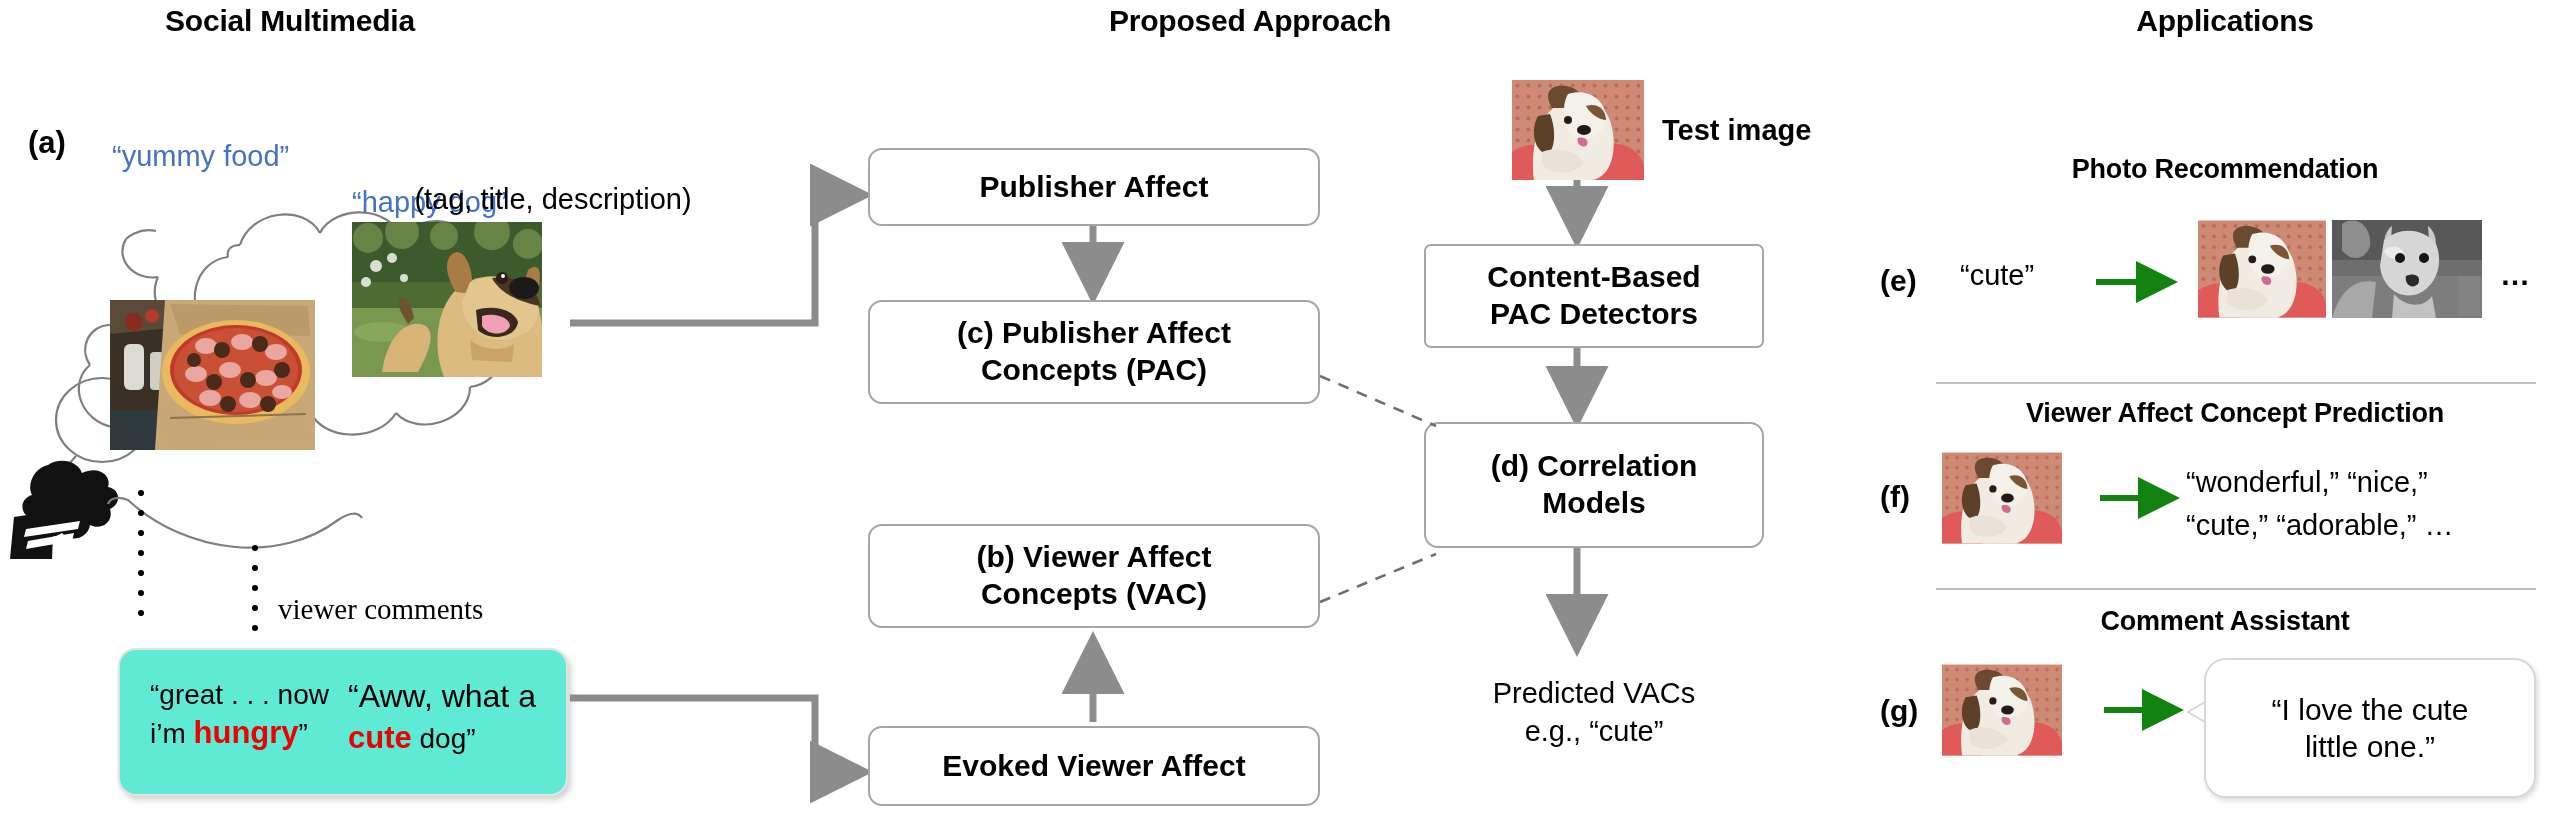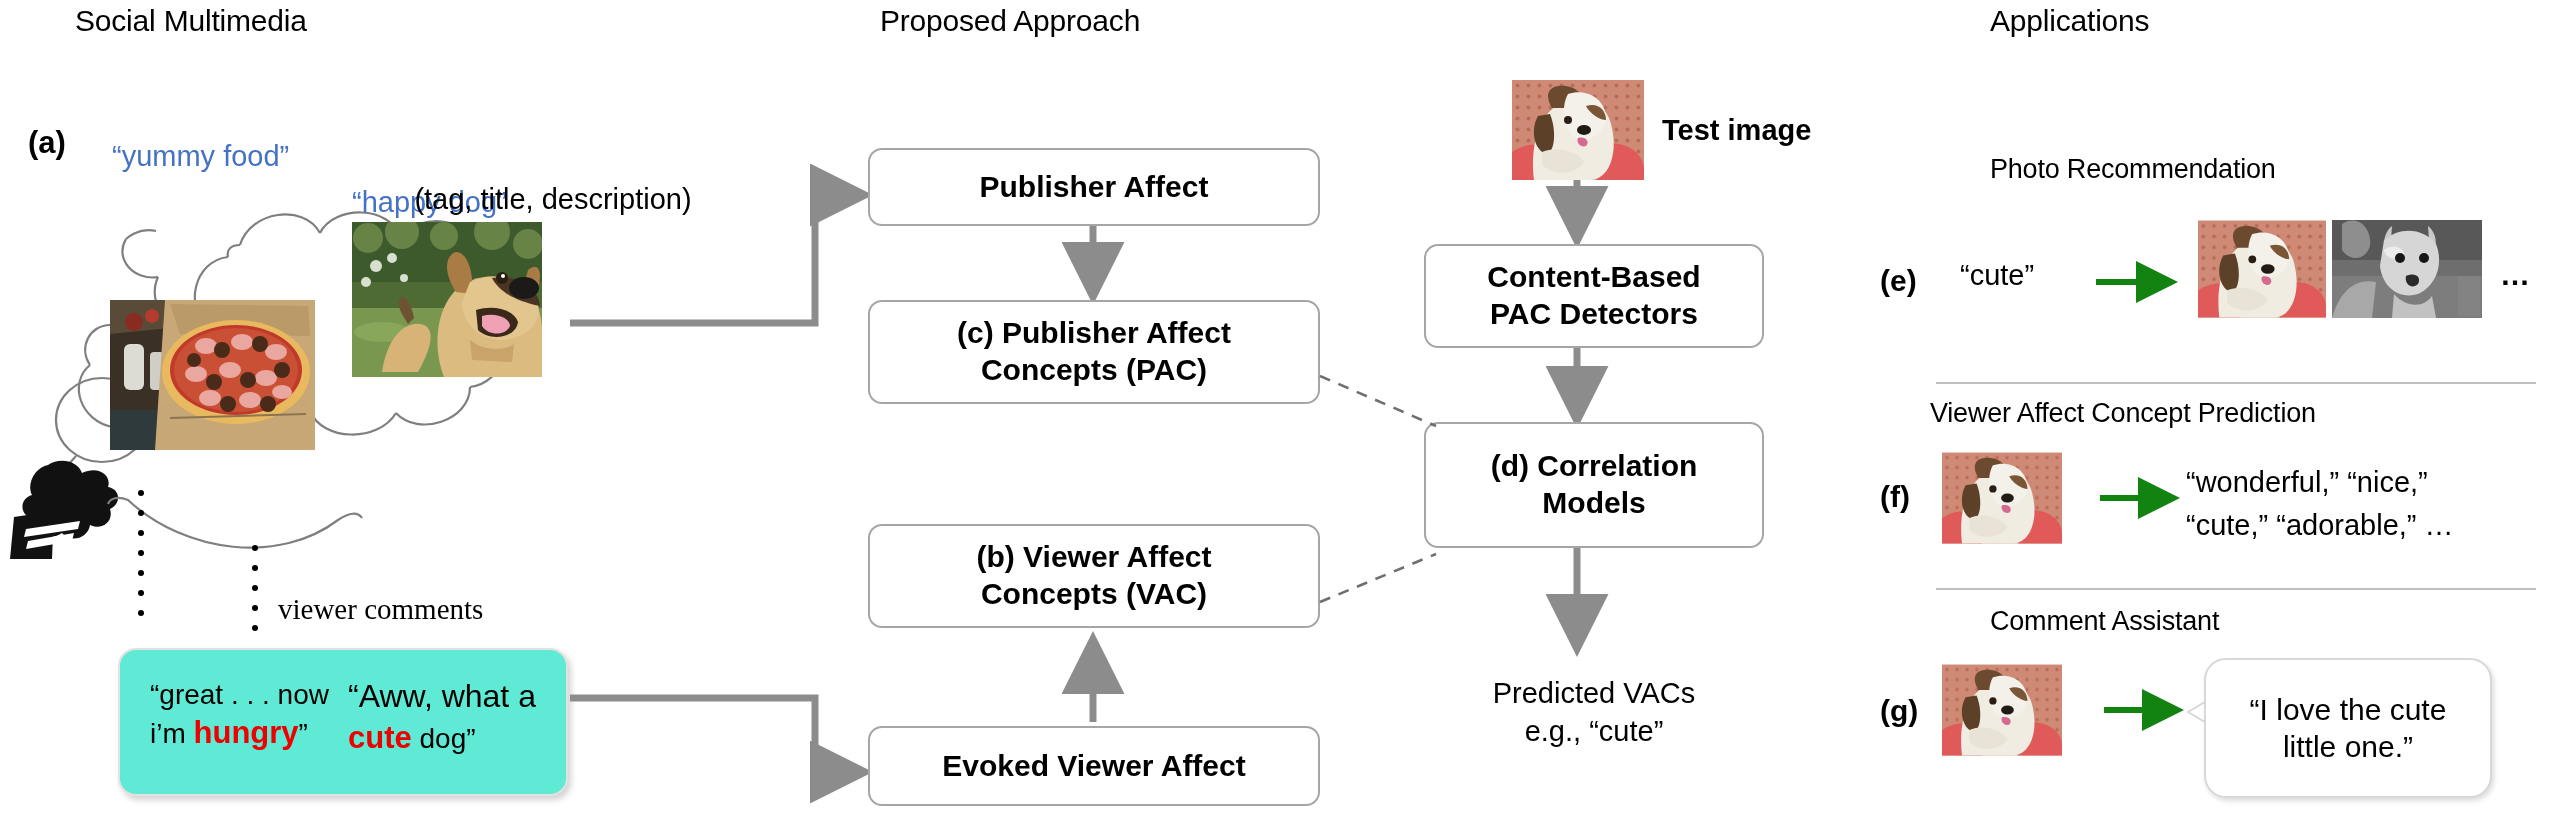--- a/index.html
+++ b/index.html
@@ -15,23 +15,23 @@
     position: relative;
     width: 2552px;
     height: 834px;
     background: #ffffff;
     overflow: hidden;
   }
   .abs { position: absolute; }
 
   
   .col-title {
-    font-weight: normal;
+    font-weight: bold;
     font-size: 30px;
-    text-align: left;
+    text-align: center;
     white-space: nowrap;
     letter-spacing: -0.2px;
   }
 
   
   .plain { font-size: 29px; line-height: 1.18; white-space: nowrap; }
   .plain-c { font-size: 29px; line-height: 1.2; text-align: center; }
   .bold-lbl { font-weight: bold; font-size: 29px; white-space: nowrap; }
   .tag-blue { color: #4472c4; font-size: 29px; font-weight: 500; white-space: nowrap; }
   .red { color: #ee0000; font-weight: bold; font-size: 31px; }
@@ -352,21 +352,21 @@
 
   <svg class="abs" style="left:1562px; top:180px;" width="30" height="62">
     <defs>
       <marker id="gh5" markerWidth="9" markerHeight="9" refX="6" refY="4.5" orient="auto">
         <path d="M0,0 L9,4.5 L0,9 z" fill="#8c8c8c"></path>
       </marker>
     </defs>
     <path d="M 15 0 L 15 48" fill="none" stroke="#8c8c8c" stroke-width="7" marker-end="url(#gh5)"></path>
   </svg>
 
-  <div class="abs pbox" style="left:1424px; top:244px; width:340px; height:104px;">
+  <div class="abs pbox" style="left:1424px; top:244px; width:340px; height:104px;border-radius:7px;">
     <div>
       <div>Content-Based</div>
       <div>PAC Detectors</div>
     </div>
   </div>
 
   <svg class="abs" style="left:1562px; top:348px;" width="30" height="74">
     <defs>
       <marker id="gh6" markerWidth="9" markerHeight="9" refX="6" refY="4.5" orient="auto">
         <path d="M0,0 L9,4.5 L0,9 z" fill="#8c8c8c"></path>
@@ -534,20 +534,20 @@
         <path d="M0,0 L7,3.5 L0,7 z" fill="#128210"></path>
       </marker>
     </defs>
     <path d="M 2 14 L 64 14" fill="none" stroke="#128210" stroke-width="6" marker-end="url(#greenhead3)"></path>
   </svg>
 
   <svg class="abs" style="left:2186px; top:690px;" width="40" height="50">
     <path d="M 36 2 L 2 22 L 36 42 Z" fill="#ffffff" stroke="#d8d8d8" stroke-width="2"></path>
   </svg>
 
-  <div class="abs balloon" style="left:2204px; top:658px; width:288px; height:140px;">
+  <div class="abs balloon" style="left:2204px; top:658px; width:332px; height:140px;">
     <div>
       <div>“I love the cute</div>
       <div>little one.”</div>
     </div>
   </div>
 
 </div>
 
 </body></html>

